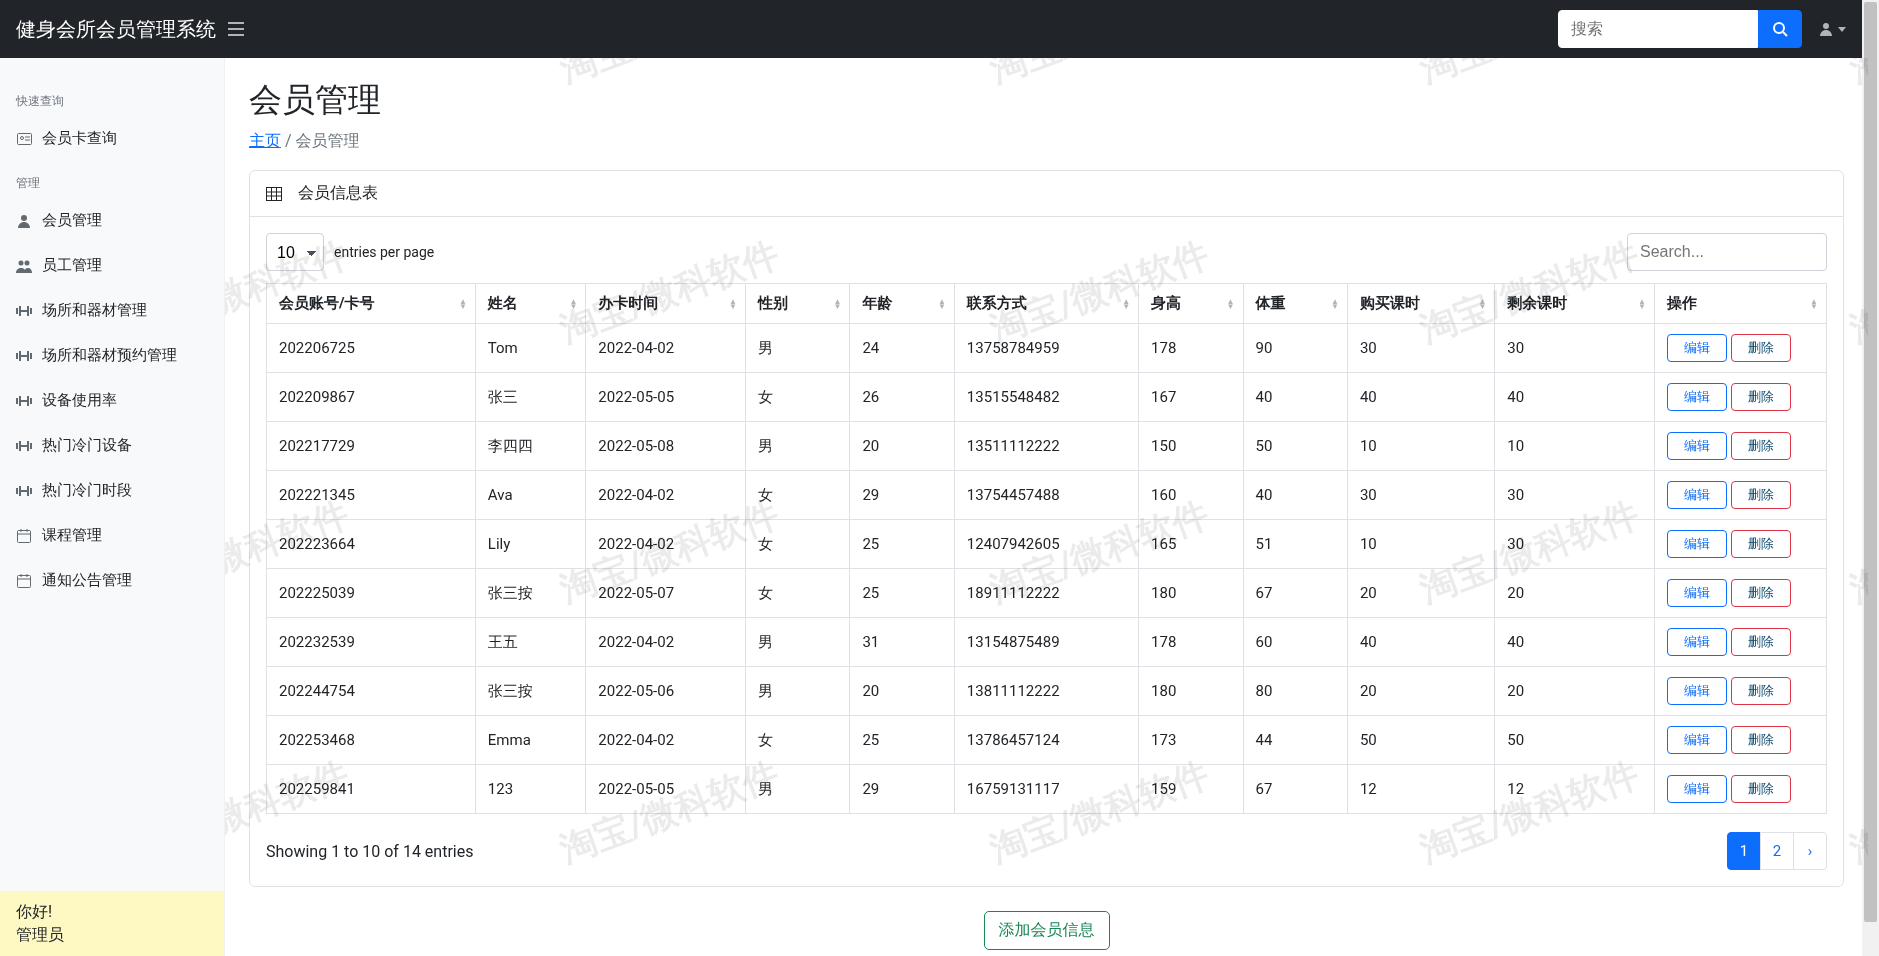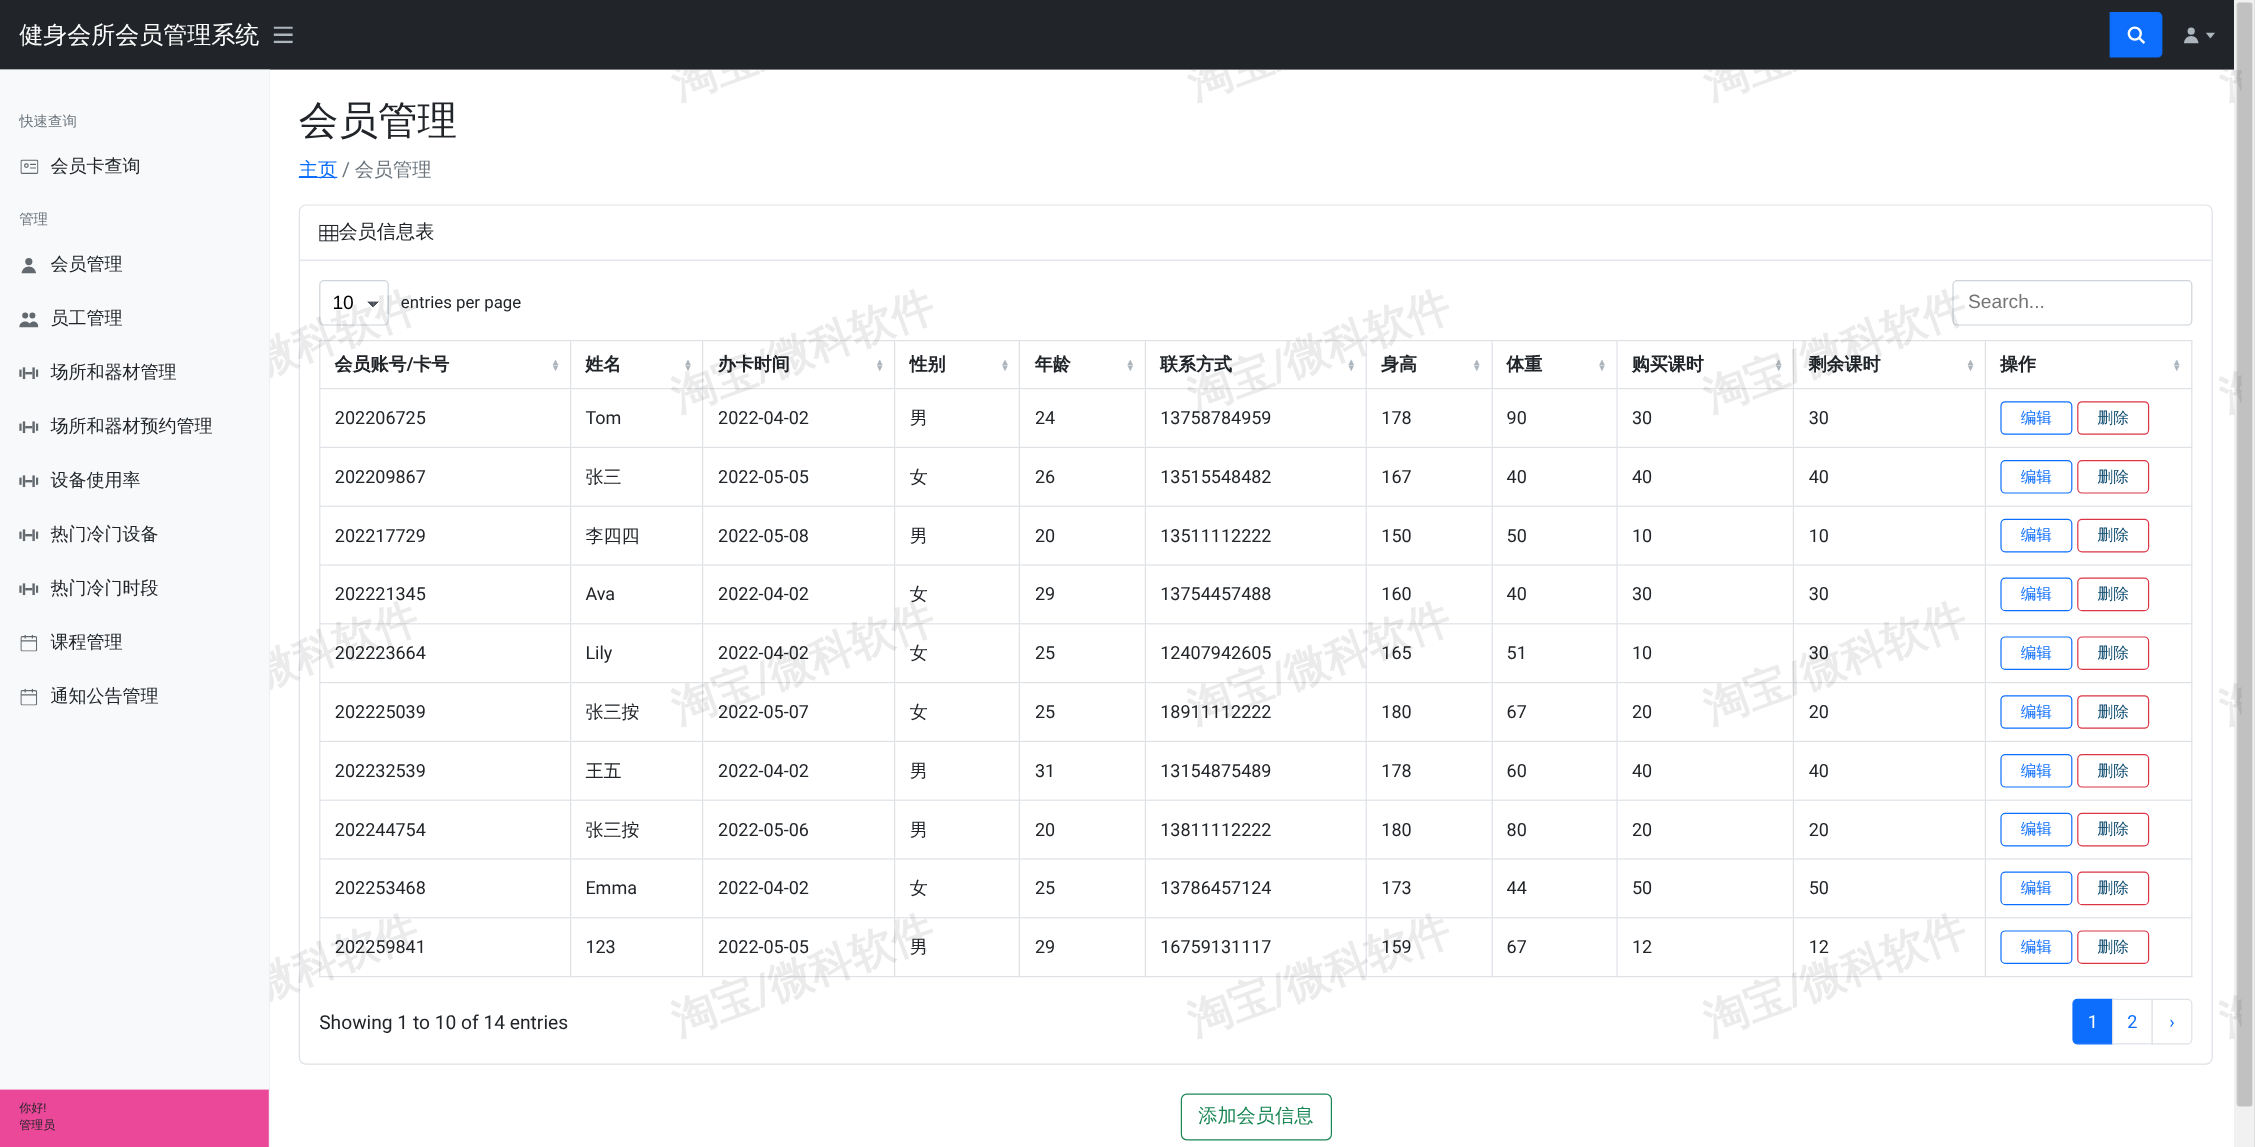--- a/index.html
+++ b/index.html
@@ -12,27 +12,27 @@
 .search-wrap { display: flex; }
 .search-input { width: 200px; height: 38px; border: 1px solid #fff; background: #fff; padding: 6px 12px; font-size: 16px; border-radius: 4px 0 0 4px; outline: none; }
 .search-btn { width: 44px; height: 38px; background: #0d6efd; border: 1px solid #0d6efd; color: #fff; border-radius: 0 4px 4px 0; display: flex; align-items: center; justify-content: center; cursor: pointer; }
 .user-drop { color: #adb5bd; display: flex; align-items: center; gap: 4px; cursor: pointer; padding: 6px; }
 .body-row { display: flex; flex: 1; min-height: 0; }
 .sidebar { width: 225px; background: #f8f9fa; display: flex; flex-direction: column; border-right: 1px solid rgba(0,0,0,0.03); }
 .side-scroll { flex: 1; overflow-y: auto; padding-top: 21px; }
 .side-heading { font-size: 12px; color: #6c757d; padding: 14px 16px 6px; }
 .side-item { display: flex; align-items: center; gap: 10px; padding: 13px 16px; color: #212529; cursor: pointer; font-size: 15px; }
 .side-item .ic { width: 16px; display: inline-flex; justify-content: center; color: #495057; opacity: 0.85; }
-.side-footer { background: #ec4899; padding: 10px 16px; font-size: 10px; line-height: 1.4; }
+.side-footer { background: #fef9c3; padding: 10px 16px; font-size: 16px; line-height: 1.4; }
 .main { flex: 1; padding: 20px 24px; overflow-y: auto; position: relative; }
 h1.page-title { font-size: 33px; font-weight: 500; margin-bottom: 8px; }
 .breadcrumb { font-size: 16px; color: #6c757d; margin-bottom: 18px; }
 .breadcrumb a { color: #0d6efd; text-decoration: underline; }
 .card { border: 1px solid #dee2e6; border-radius: 6px; background: #fff; }
-.card-header { padding: 12px 16px; border-bottom: 1px solid #dee2e6; display: flex; align-items: center; gap: 0; font-size: 16px; }
+.card-header { padding: 12px 16px; border-bottom: 1px solid #dee2e6; display: flex; align-items: center; gap: 16px; font-size: 16px; }
 .card-body { padding: 16px; }
 .dt-top { display: flex; align-items: center; margin-bottom: 12px; }
 .page-len { display: flex; align-items: center; gap: 10px; }
 .page-len select { height: 38px; border: 1px solid #ced4da; border-radius: 4px; padding: 6px 28px 6px 10px; font-size: 16px; background: #fff; appearance: none; background-image: linear-gradient(45deg, transparent 50%, #495057 50%), linear-gradient(135deg, #495057 50%, transparent 50%); background-position: right 12px top 17px, right 7px top 17px; background-size: 5px 5px, 5px 5px; background-repeat: no-repeat; }
 .dt-search { margin-left: auto; }
 .dt-search input { height: 38px; width: 200px; border: 1px solid #ced4da; border-radius: 4px; padding: 6px 12px; font-size: 16px; }
 table.data { width: 100%; border-collapse: collapse; }
 table.data th, table.data td { border: 1px solid #dee2e6; padding: 10px 12px; text-align: left; font-size: 15px; vertical-align: middle; }
 table.data th { font-weight: 700; position: relative; cursor: pointer; user-select: none; }
 .sort-icons { position: absolute; right: 8px; top: 50%; transform: translateY(-50%); display: flex; flex-direction: column; line-height: 5px; font-size: 8px; color: #adb5bd; }
@@ -61,20 +61,21 @@
 <div class="root">
   <div class="topbar">
     <span class="brand">健身会所会员管理系统</span>
     <span class="burger">
       <svg width="16" height="14" viewBox="0 0 16 14">
           <path d="M0 1h16M0 7h16M0 13h16" stroke="currentColor" stroke-width="2"></path>
         </svg>
     </span>
     <div class="topbar-right">
       <div class="search-wrap">
+        <input class="search-input" placeholder="搜索" style="">
         <button class="search-btn">
           <span>
             <svg width="16" height="16" viewBox="0 0 16 16" fill="none">
                 <circle cx="7" cy="7" r="5" stroke="#fff" stroke-width="2"></circle>
                 <line x1="11" y1="11" x2="15" y2="15" stroke="#fff" stroke-width="2"></line>
               </svg>
           </span>
         </button>
       </div>
       <div class="user-drop">

